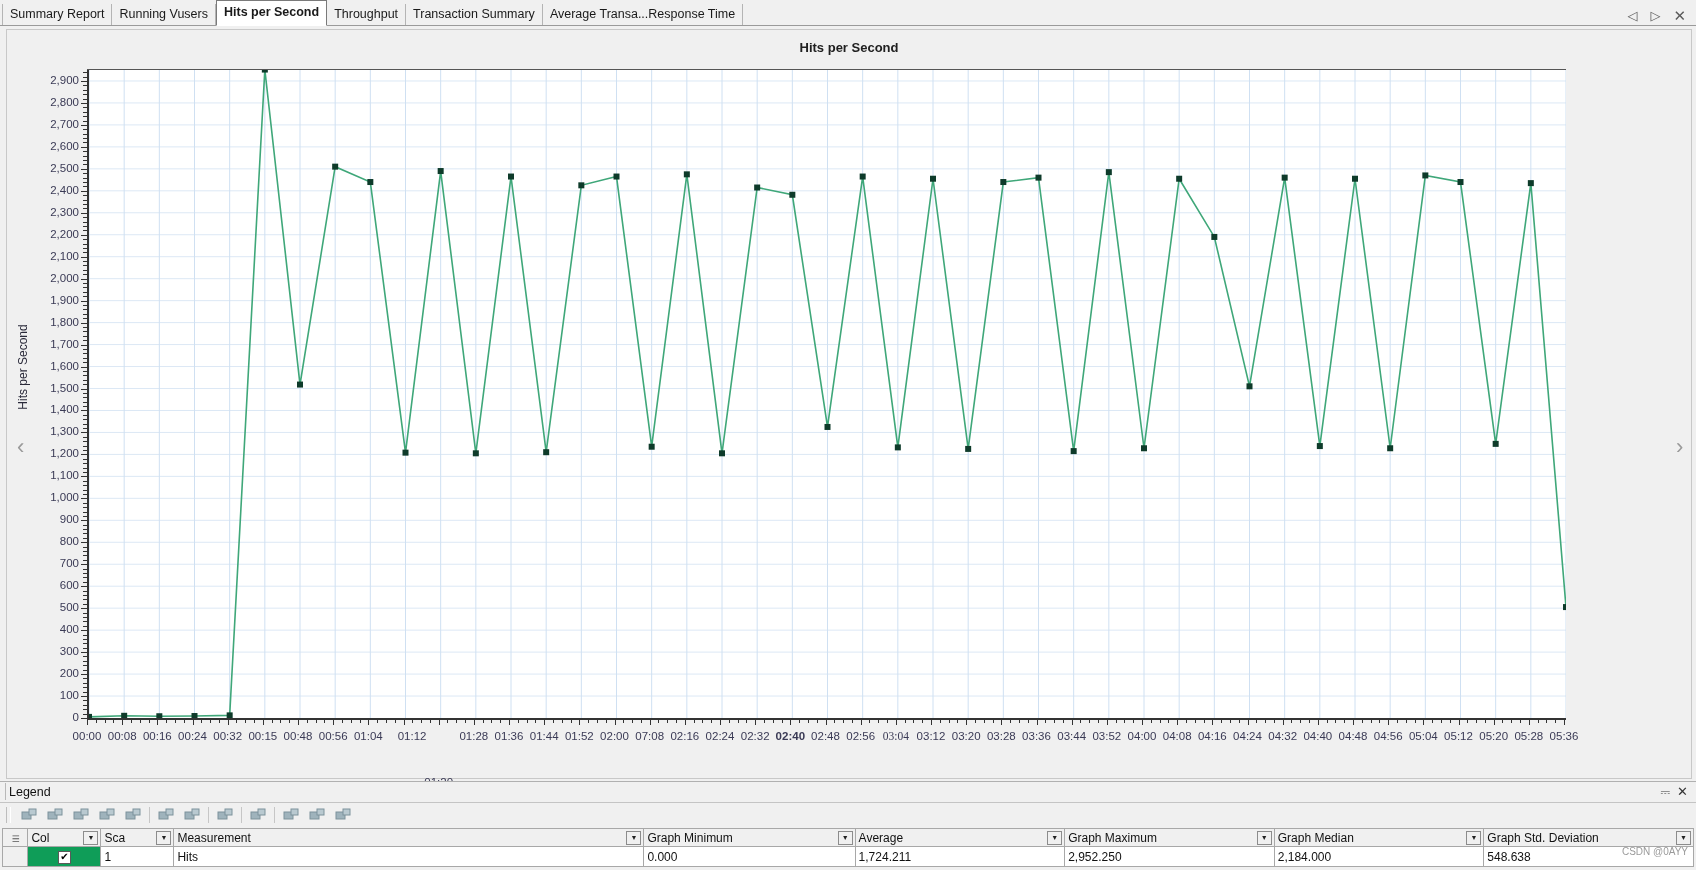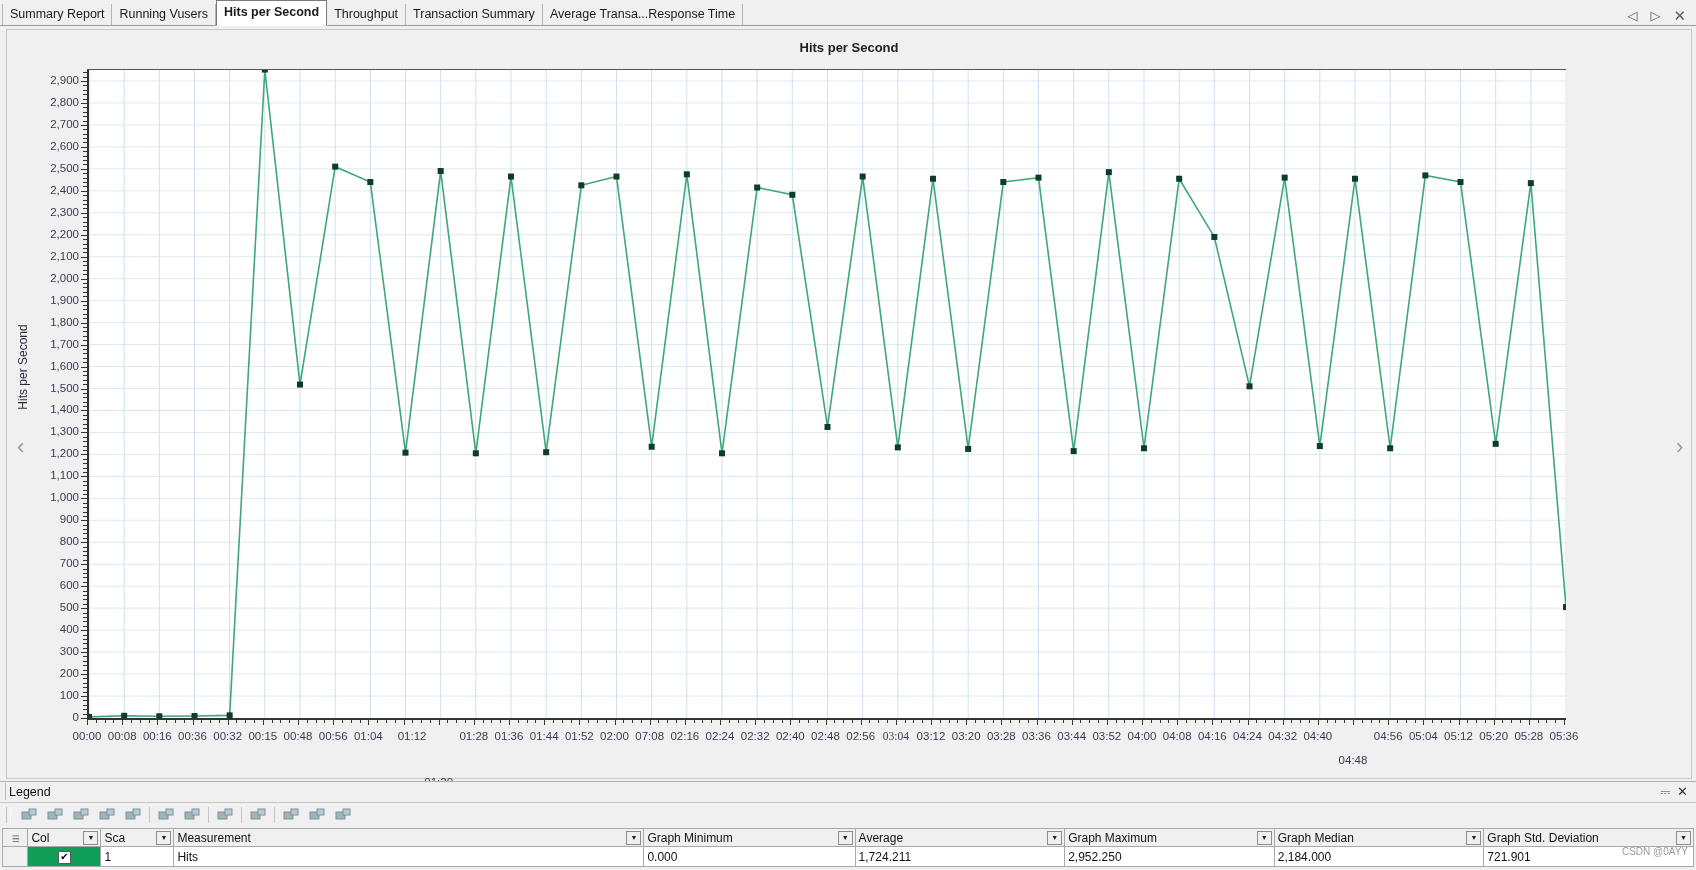--- a/index.html
+++ b/index.html
@@ -487,21 +487,21 @@
         <div class="xlab" style="left: 92.1667px; top: 700px;">00:08</div>
         <div class="xmajor" style="left: 115.167px; top: 689px;"></div>
         <div class="xminor" style="left: 123.958px; top: 689px;"></div>
         <div class="xminor" style="left: 132.75px; top: 689px;"></div>
         <div class="xminor" style="left: 141.542px; top: 689px;"></div>
         <div class="xlab" style="left: 127.333px; top: 700px;">00:16</div>
         <div class="xmajor" style="left: 150.333px; top: 689px;"></div>
         <div class="xminor" style="left: 159.125px; top: 689px;"></div>
         <div class="xminor" style="left: 167.917px; top: 689px;"></div>
         <div class="xminor" style="left: 176.708px; top: 689px;"></div>
-        <div class="xlab" style="left: 162.5px; top: 700px;">00:36</div>
+        <div class="xlab" style="left: 162.5px; top: 700px;">00:24</div>
         <div class="xmajor" style="left: 185.5px; top: 689px;"></div>
         <div class="xminor" style="left: 194.292px; top: 689px;"></div>
         <div class="xminor" style="left: 203.083px; top: 689px;"></div>
         <div class="xminor" style="left: 211.875px; top: 689px;"></div>
         <div class="xlab" style="left: 197.667px; top: 700px;">00:32</div>
         <div class="xmajor" style="left: 220.667px; top: 689px;"></div>
         <div class="xminor" style="left: 229.458px; top: 689px;"></div>
         <div class="xminor" style="left: 238.25px; top: 689px;"></div>
         <div class="xminor" style="left: 247.042px; top: 689px;"></div>
         <div class="xlab" style="left: 232.833px; top: 700px;">00:15</div>
@@ -572,21 +572,21 @@
         <div class="xlab" style="left: 690px; top: 700px;">02:24</div>
         <div class="xmajor" style="left: 713px; top: 689px;"></div>
         <div class="xminor" style="left: 721.792px; top: 689px;"></div>
         <div class="xminor" style="left: 730.583px; top: 689px;"></div>
         <div class="xminor" style="left: 739.375px; top: 689px;"></div>
         <div class="xlab" style="left: 725.167px; top: 700px;">02:32</div>
         <div class="xmajor" style="left: 748.167px; top: 689px;"></div>
         <div class="xminor" style="left: 756.958px; top: 689px;"></div>
         <div class="xminor" style="left: 765.75px; top: 689px;"></div>
         <div class="xminor" style="left: 774.542px; top: 689px;"></div>
-        <div class="xlab" style="left: 760.333px; top: 700px;">02:40</div>
+        <div class="xlab" style="left: 760.333px; top: 700px; font-weight: bold;">02:40</div>
         <div class="xmajor" style="left: 783.333px; top: 689px;"></div>
         <div class="xminor" style="left: 792.125px; top: 689px;"></div>
         <div class="xminor" style="left: 800.917px; top: 689px;"></div>
         <div class="xminor" style="left: 809.708px; top: 689px;"></div>
         <div class="xlab" style="left: 795.5px; top: 700px;">02:48</div>
         <div class="xmajor" style="left: 818.5px; top: 689px;"></div>
         <div class="xminor" style="left: 827.292px; top: 689px;"></div>
         <div class="xminor" style="left: 836.083px; top: 689px;"></div>
         <div class="xminor" style="left: 844.875px; top: 689px;"></div>
         <div class="xlab" style="left: 830.667px; top: 700px;">02:56</div>
@@ -652,21 +652,21 @@
         <div class="xlab" style="left: 1252.67px; top: 700px;">04:32</div>
         <div class="xmajor" style="left: 1275.67px; top: 689px;"></div>
         <div class="xminor" style="left: 1284.46px; top: 689px;"></div>
         <div class="xminor" style="left: 1293.25px; top: 689px;"></div>
         <div class="xminor" style="left: 1302.04px; top: 689px;"></div>
         <div class="xlab" style="left: 1287.83px; top: 700px;">04:40</div>
         <div class="xmajor" style="left: 1310.83px; top: 689px;"></div>
         <div class="xminor" style="left: 1319.62px; top: 689px;"></div>
         <div class="xminor" style="left: 1328.42px; top: 689px;"></div>
         <div class="xminor" style="left: 1337.21px; top: 689px;"></div>
-        <div class="xlab" style="left: 1323px; top: 724px;">04:48</div>
+        <div class="xlab" style="left: 1323px; top: 700px;">04:48</div>
         <div class="xmajor" style="left: 1346px; top: 689px;"></div>
         <div class="xminor" style="left: 1354.79px; top: 689px;"></div>
         <div class="xminor" style="left: 1363.58px; top: 689px;"></div>
         <div class="xminor" style="left: 1372.38px; top: 689px;"></div>
         <div class="xlab" style="left: 1358.17px; top: 700px;">04:56</div>
         <div class="xmajor" style="left: 1381.17px; top: 689px;"></div>
         <div class="xminor" style="left: 1389.96px; top: 689px;"></div>
         <div class="xminor" style="left: 1398.75px; top: 689px;"></div>
         <div class="xminor" style="left: 1407.54px; top: 689px;"></div>
         <div class="xlab" style="left: 1393.33px; top: 700px;">05:04</div>
@@ -814,21 +814,21 @@
       <tbody id="lgbody">
           <tr>
             <td class="gripcell"></td>
             <td class="colorcell" style="background: rgb(15, 157, 88);"><span class="chk">✔</span></td>
             <td>1</td>
             <td>Hits</td>
             <td>0.000</td>
             <td>1,724.211</td>
             <td>2,952.250</td>
             <td>2,184.000</td>
-            <td>721.901</td>
+            <td>548.638</td>
           </tr>
         </tbody>
     </table>
 
     <div class="watermark">CSDN @0AYY</div>
   </div>
 
 </div>
 
 </body></html>

